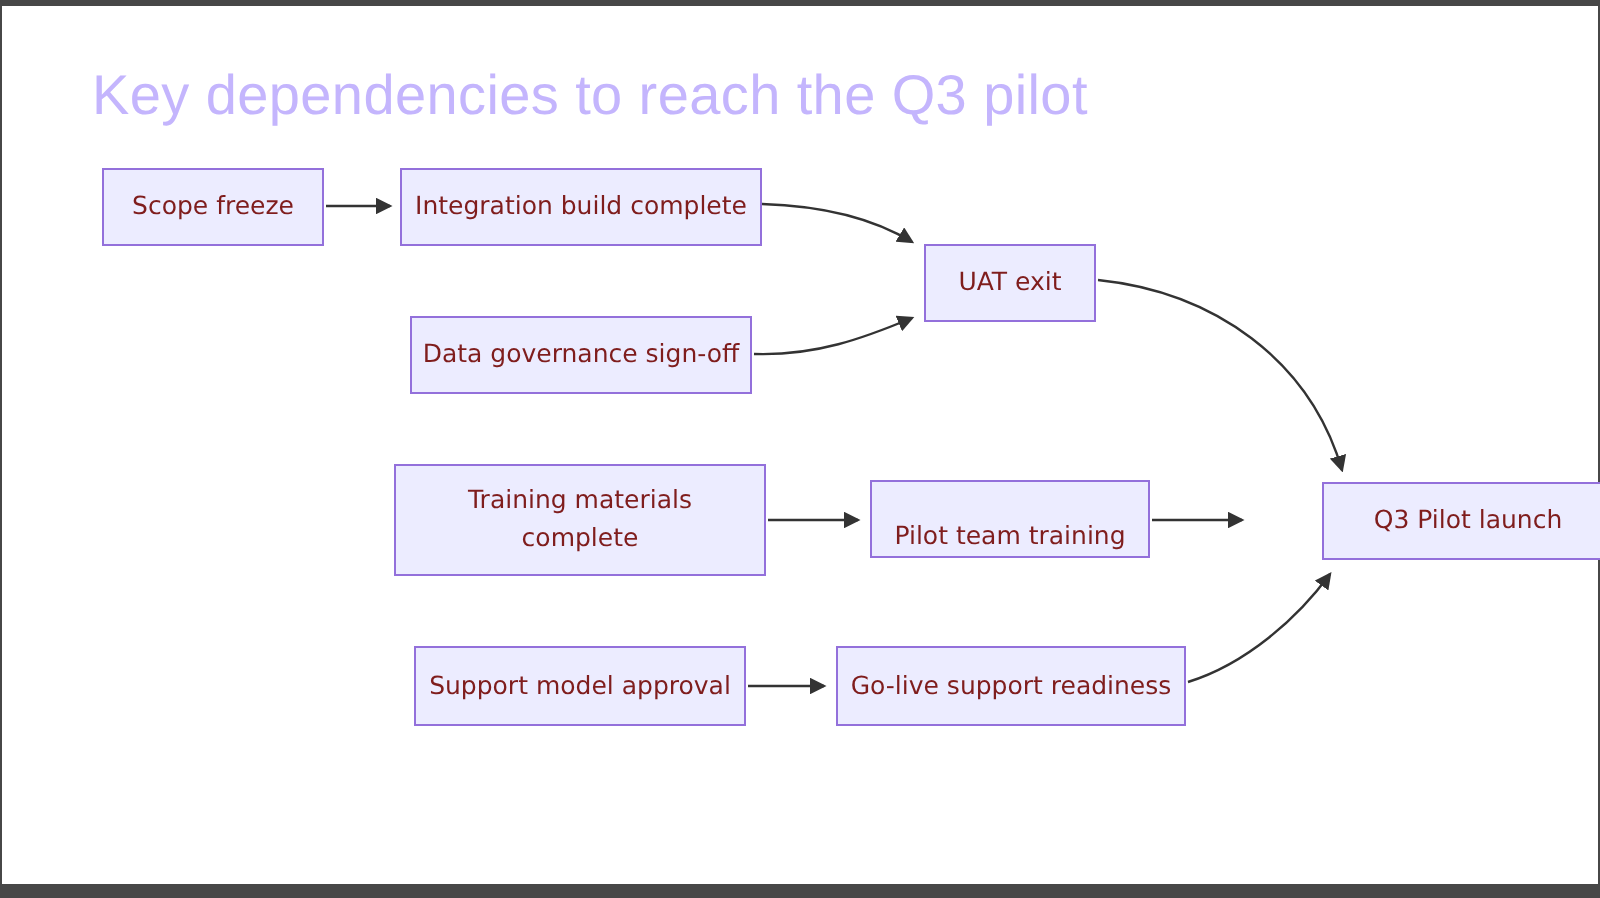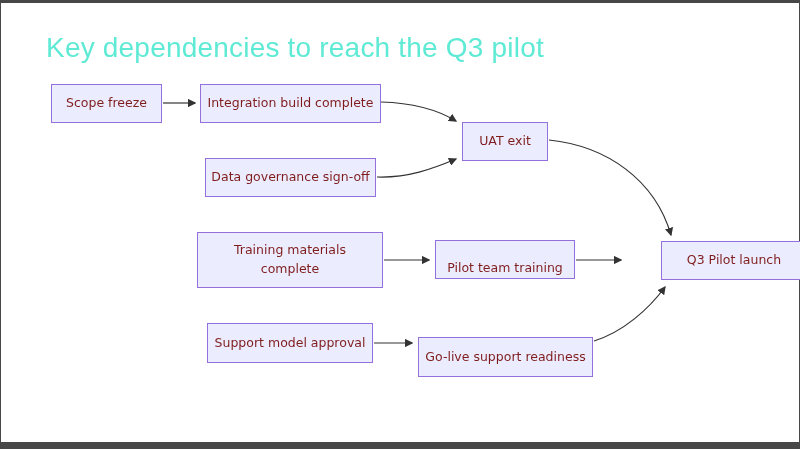--- a/index.html
+++ b/index.html
@@ -10,21 +10,21 @@
     font-family:"Liberation Sans",sans-serif;
   }
   .slide{
     position:absolute;top:3px;left:1px;right:1px;bottom:7px;
     background:#ffffff;
   }
   .title{
     position:absolute;left:46px;top:33px;
     font-family:"Liberation Sans",sans-serif;
     font-size:28px;font-weight:400;line-height:1.05;
-    letter-spacing:0.2px;color:#5eead4;
+    letter-spacing:0.2px;color:#c4b5fd;
     white-space:nowrap;
   }
   .node{
     position:absolute;
     background:#ECECFF;
     border:1px solid #9370DB;
     box-sizing:border-box;
     display:flex;align-items:center;justify-content:center;
     text-align:center;
     font-family:"DejaVu Sans",sans-serif;
@@ -70,21 +70,21 @@
 </div>
 
 <div class="node" style="left:435px; top:240px; width:140px; height:39px;align-items:flex-end;">
   <span>Pilot team training</span>
 </div>
 
 <div class="node" style="left:207px; top:323px; width:166px; height:40px;">
   <span>Support model approval</span>
 </div>
 
-<div class="node" style="left:418px; top:323px; width:175px; height:40px;margin-top:14px;">
+<div class="node" style="left:418px; top:323px; width:175px; height:40px;">
   <span>Go-live support readiness</span>
 </div>
 
 <div class="node" style="left:627px; top:241px; width:146px; height:39px;margin-left:34px;">
   <span>Q3 Pilot launch</span>
 </div>
 
 <svg class="edges" viewBox="0 0 800 449">
   <defs>
     <marker id="arrow" viewBox="0 0 10 10" refX="8.5" refY="5" markerWidth="7" markerHeight="7" orient="auto">

